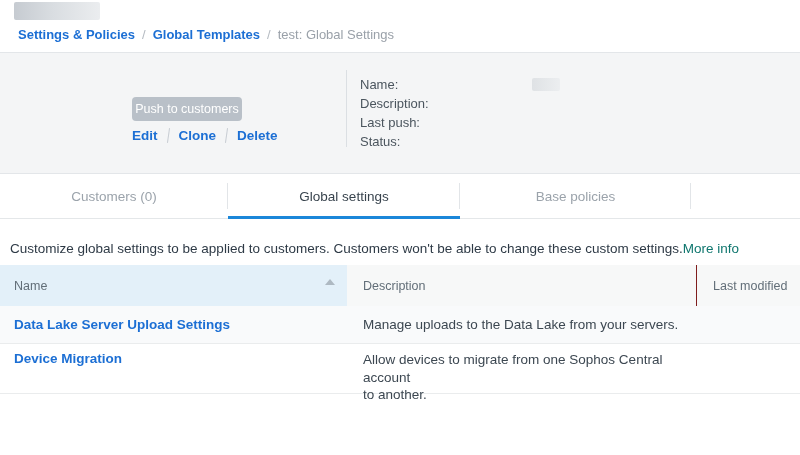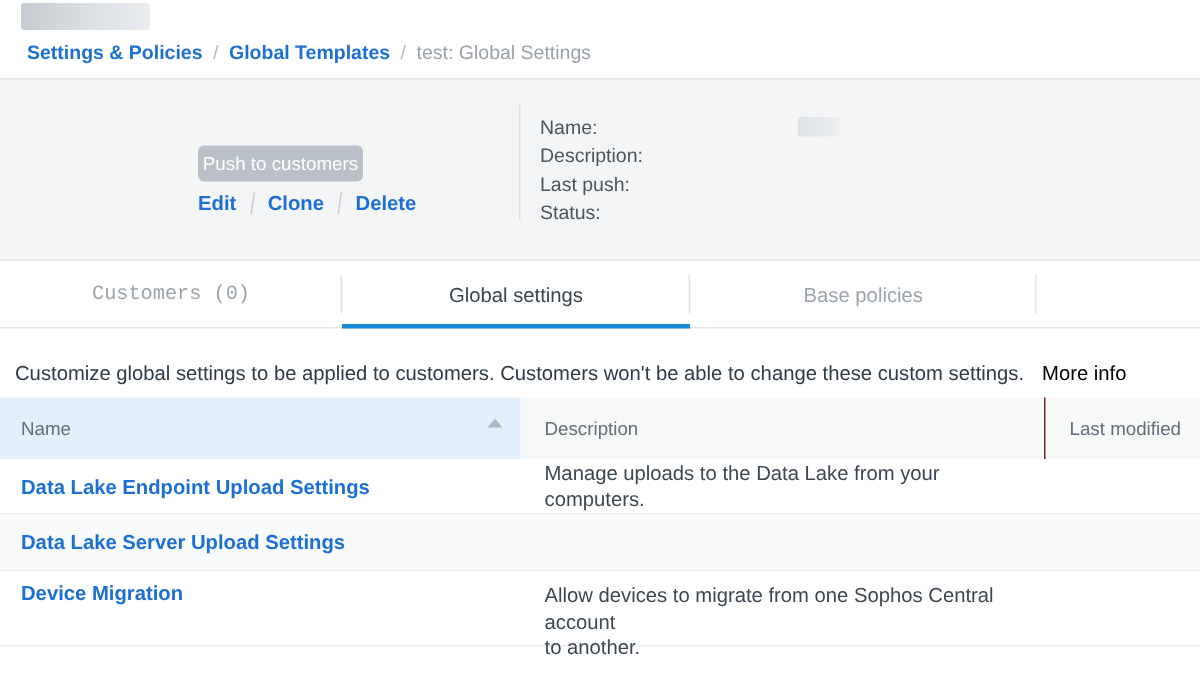--- a/index.html
+++ b/index.html
@@ -32,25 +32,25 @@
     background:linear-gradient(90deg,#dfe2e5 0%,#eceef0 100%);}
 
   
   .tabbar{position:absolute;left:0;top:174px;width:800px;height:45px;background:#fff;
     border-bottom:1px solid #e4e7e9;box-sizing:border-box;display:flex;}
   .tab{position:relative;height:100%;display:flex;align-items:center;justify-content:center;
     font-size:13.5px;color:#9ba3ab;cursor:pointer;box-sizing:border-box;}
   .tab .tick{position:absolute;right:0;top:9px;width:1px;height:26px;background:#e2e5e8;}
   .tab.active{color:#39444e;}
   .tab.active::after{content:"";position:absolute;left:0;bottom:-1px;width:100%;height:3px;background:#1b87d9;}
-  .t1{width:228px;font-family:Liberation Mono, monospace;} .t2{width:232px;} .t3{width:231px;}
+  .t1{width:228px;} .t2{width:232px;} .t3{width:231px;}
 
   
   .intro{position:absolute;left:10px;top:240px;width:780px;font-size:13.5px;color:#2e3a46;line-height:17px;}
-  .intro a{color:#000000;text-decoration:none;font-weight:400;margin-left:12px;cursor:pointer;}
+  .intro a{color:#0f766e;text-decoration:none;font-weight:400;margin-left:0;cursor:pointer;}
 
   
   .thead{position:absolute;left:0;top:265px;width:800px;height:41px;display:flex;
     font-size:12.5px;color:#626e78;}
   .th{display:flex;align-items:center;box-sizing:border-box;background:#f7f8f8;height:100%;}
   .th-name{width:347px;padding-left:14px;background:#e3f0f9;position:relative;cursor:pointer;}
   .th-desc{width:349px;padding-left:16px;}
   .th-last{width:104px;padding-left:16px;border-left:1px solid #7f1d1d;}
   .sort-icon{position:absolute;left:325px;top:14px;width:0;height:0;
     border-left:5px solid transparent;border-right:5px solid transparent;border-bottom:6px solid #aeb9c2;}
@@ -126,31 +126,25 @@
     </div>
     <div class="th th-desc">
       <span>Description</span>
     </div>
     <div class="th th-last">
       <span>Last modified</span>
     </div>
   </div>
 
   <div class="tbody">
-    <div class="row row2">
-      <div class="cell c-name">
-          <a>Data Lake Endpoint Upload Settings</a>
-        </div>
-      <div class="cell c-desc">Manage uploads to the Data Lake from your computers.</div>
-      <div class="cell c-last"></div>
-    </div>
     <div class="row row3 shaded">
       <div class="cell c-name">
           <a>Data Lake Server Upload Settings</a>
         </div>
+      <div class="cell c-desc">Manage uploads to the Data Lake from your servers.</div>
       <div class="cell c-last"></div>
     </div>
     <div class="row row4">
       <div class="cell c-name"><a>Device Migration</a></div>
       <div class="cell c-desc">Allow devices to migrate from one Sophos Central account
 to another.</div>
       <div class="cell c-last"></div>
     </div>
   </div>
 

